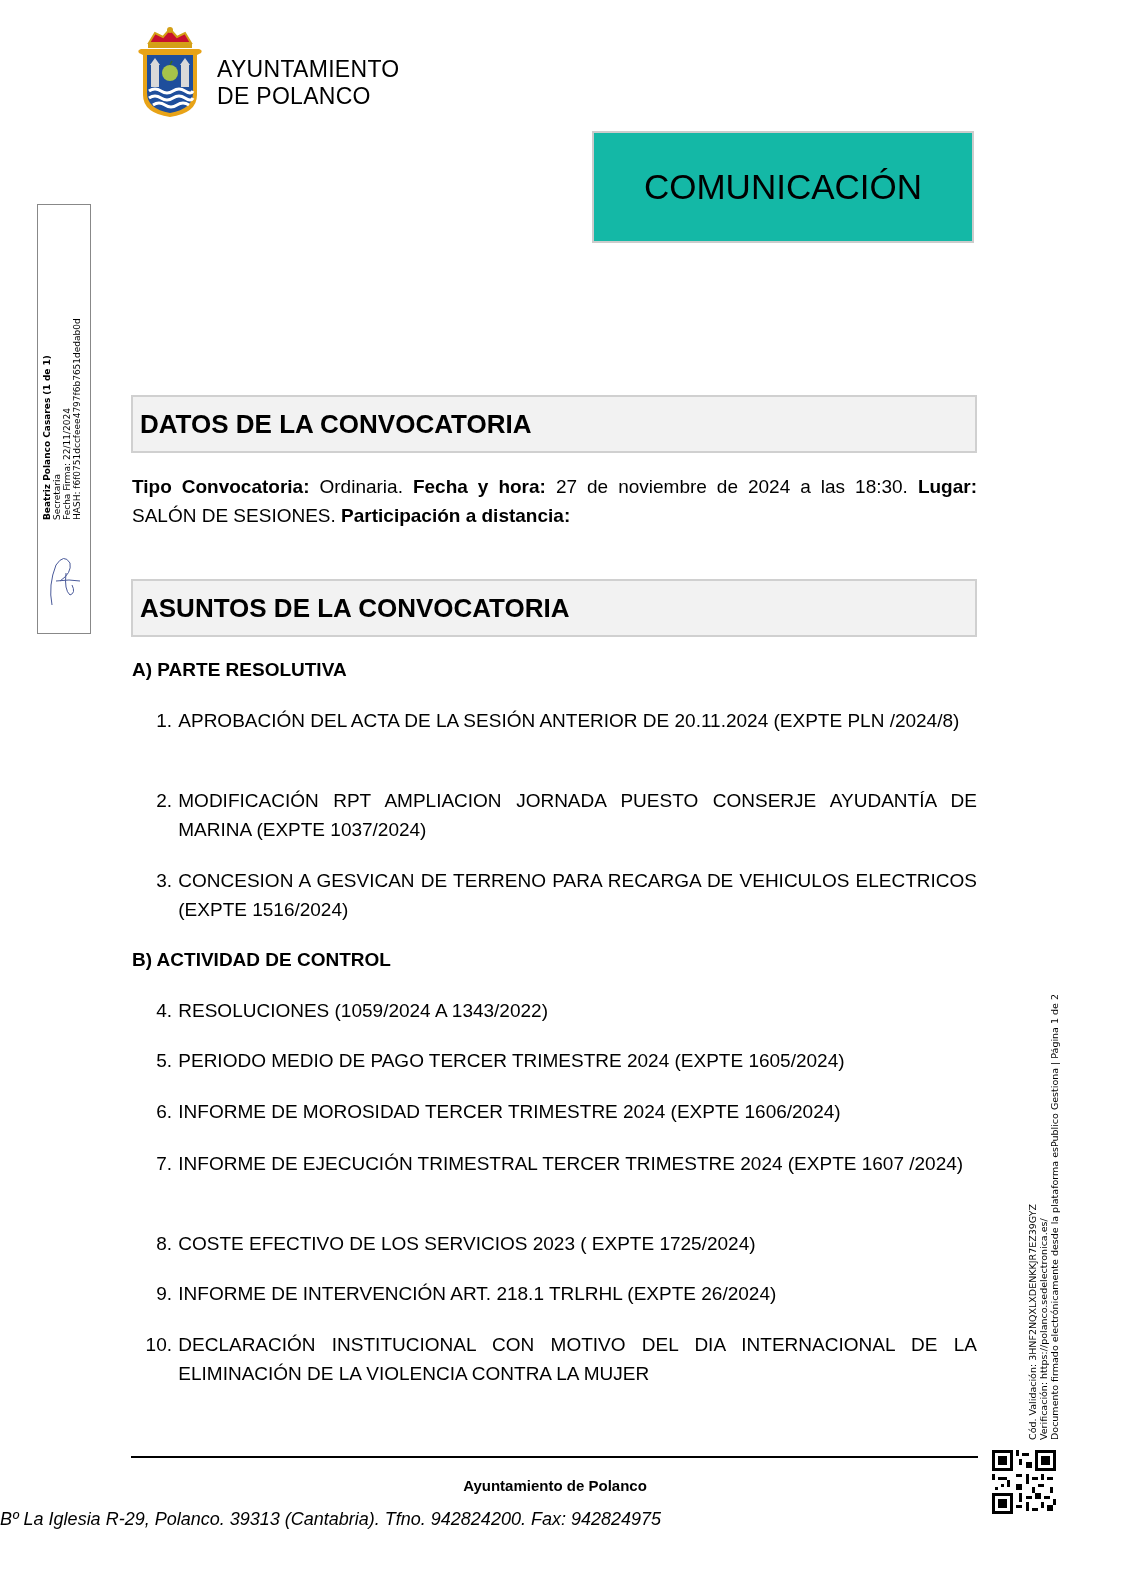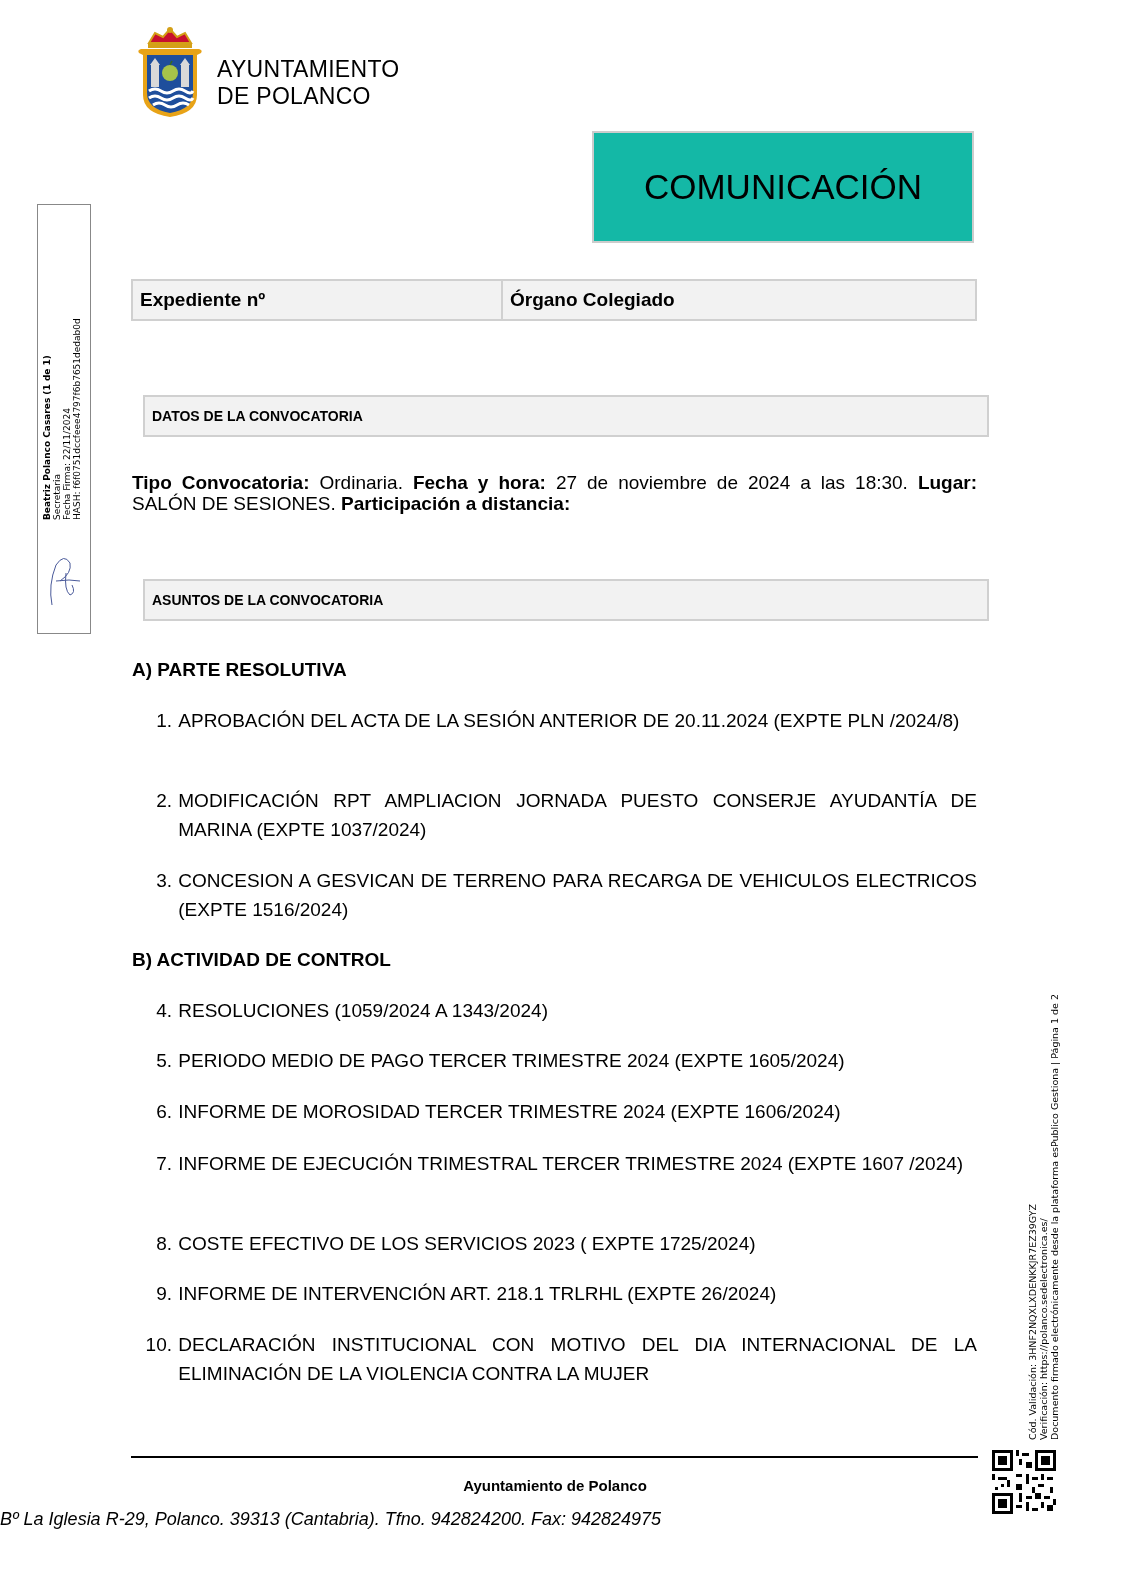--- a/index.html
+++ b/index.html
@@ -21,28 +21,28 @@
     table.info {
       position: absolute; left: 131px; top: 279px; width: 846px;
       border-collapse: collapse; font-size: 19px;
     }
     table.info td {
       border: 2px solid #d0d0d0; height: 38px; padding: 0 7px; vertical-align: middle;
     }
     table.info tr.head td { background: #f2f2f2; font-weight: bold; }
     table.info td.c1 { width: 354px; }
     .section-bar {
-      position: absolute; left: 143px; width: 846px; height: 42px;
+      position: absolute; left: 131px; width: 846px; height: 58px;
       background: #f2f2f2; border: 2px solid #d0d0d0; box-sizing: border-box;
-      font-weight: bold; font-size: 14px; padding-left: 7px;
+      font-weight: bold; font-size: 26px; padding-left: 7px;
       display: flex; align-items: center;
     }
     .convoc {
       position: absolute; left: 132px; top: 472px; width: 845px;
-      font-size: 19px; line-height: 21px; text-align: justify;
+      font-size: 19px; line-height: 29px; text-align: justify;
     }
     .subhead {
       position: absolute; left: 132px; font-size: 19px; font-weight: bold;
     }
     .item {
       position: absolute; left: 132px; width: 845px; font-size: 19px; line-height: 29px;
       display: flex;
     }
     .item .num { width: 40px; text-align: right; padding-right: 1px; flex-shrink: 0; }
     .item .txt { flex: 1; text-align: justify; }
@@ -97,24 +97,20 @@
 </svg>
 <div class="org-name">
   <div>AYUNTAMIENTO</div>
   <div>DE POLANCO</div>
 </div>
 
 <div class="title-box">COMUNICACIÓN</div>
 
 <table class="info">
   <tbody>
-      <tr class="head">
-    <td class="c1">Expediente nº</td>
-    <td>Órgano Colegiado</td>
-  </tr>
 </tbody>
   </table>
 
 <div class="section-bar" style="top:395px;">DATOS DE LA CONVOCATORIA</div>
 
 <div class="convoc">
   <b>Tipo Convocatoria:</b><span> Ordinaria. </span><b>Fecha y hora:</b><span> 27 de noviembre de 2024 a las 18:30. </span><b>Lugar:</b><span> SALÓN DE SESIONES. </span><b>Participación a distancia:</b>
 </div>
 
 <div class="section-bar" style="top:579px;">ASUNTOS DE LA CONVOCATORIA</div>
@@ -131,21 +127,21 @@
 </div>
 <div class="item" style="top:866px;">
   <span class="num">3.</span>&nbsp;
   <span class="txt">CONCESION A GESVICAN DE TERRENO PARA RECARGA DE VEHICULOS ELECTRICOS (EXPTE 1516/2024)</span>
 </div>
 
 <div class="subhead" style="top:949px;">B) ACTIVIDAD DE CONTROL</div>
 
 <div class="item" style="top:996px;">
   <span class="num">4.</span>&nbsp;
-  <span class="txt">RESOLUCIONES (1059/2024 A 1343/2024)</span>
+  <span class="txt">RESOLUCIONES (1059/2024 A 1343/2022)</span>
 </div>
 <div class="item" style="top:1046px;">
   <span class="num">5.</span>&nbsp;
   <span class="txt">PERIODO MEDIO DE PAGO TERCER TRIMESTRE 2024 (EXPTE 1605/2024)</span>
 </div>
 <div class="item" style="top:1097px;">
   <span class="num">6.</span>&nbsp;
   <span class="txt">INFORME DE MOROSIDAD TERCER TRIMESTRE 2024 (EXPTE 1606/2024)</span>
 </div>
 <div class="item" style="top:1149px;">

